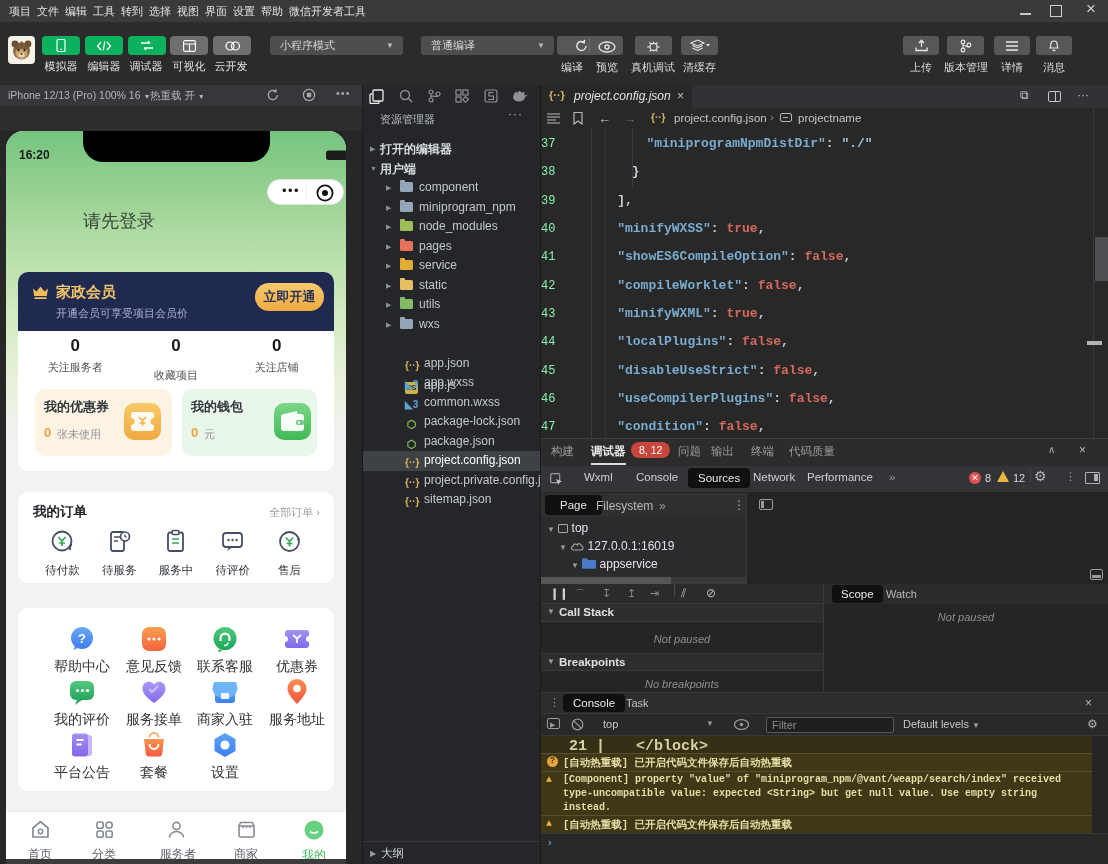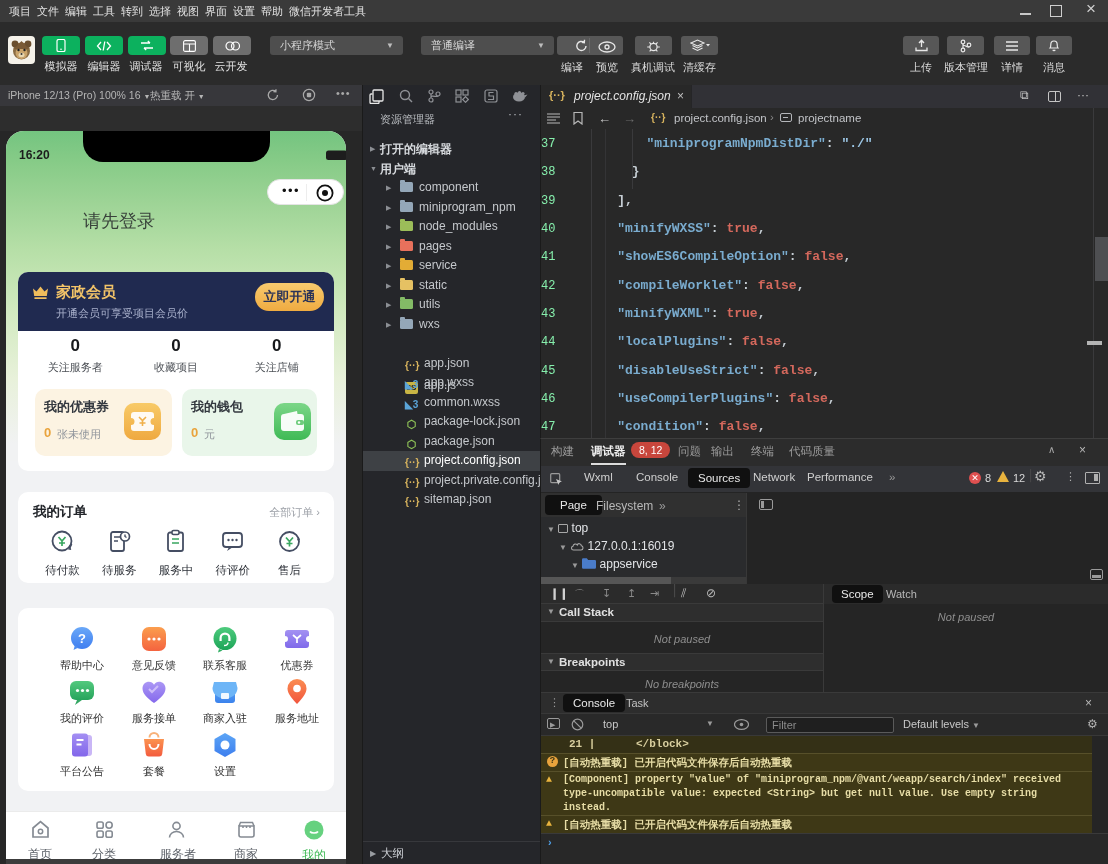--- a/index.html
+++ b/index.html
@@ -30,21 +30,21 @@
 #pgrad{position:absolute;left:0;top:0;width:340px;height:330px;background:linear-gradient(180deg,#74c480 0%,#86cb87 9%,#9cd395 21%,#b6dfa7 36%,#d2eac0 55%,#e8f1da 75%,#f1f2f3 95%);}
 #notch{position:absolute;left:77px;top:0;width:187px;height:31px;background:#000;border-radius:0 0 20px 20px;}
 .stat{position:absolute;top:17px;color:#1d1d1d;font-size:12px;font-weight:bold;}
 #capsule{position:absolute;left:261px;top:48px;width:77px;height:26px;background:#fff;border-radius:13px;border:1px solid #e4e4e4;}
 #login{position:absolute;left:77px;top:78px;color:#39423b;font-size:18px;font-weight:500;}
 
 #mcard{position:absolute;left:12px;top:141px;width:316px;height:199px;background:#fff;border-radius:10px;}
 #mhead{position:absolute;left:0;top:0;width:316px;height:59px;background:#202a50;border-radius:10px 10px 0 0;}
 
 .pcard{position:absolute;background:#fff;border-radius:10px;}
-.icolabel{position:absolute;font-size:11px;color:#333;text-align:center;white-space:nowrap;}
+.icolabel{position:absolute;font-size:14px;color:#333;text-align:center;white-space:nowrap;}
 .olab{font-size:11.5px;color:#2d3138;margin-top:4px;}
 .gi{position:absolute;width:28px;height:28px;}
 .tab5{position:absolute;top:7px;width:32px;text-align:center;}
 .t5l{font-size:12px;color:#5a5f66;margin-top:2px;white-space:nowrap;}
 
 #explorer{position:absolute;left:362px;top:85px;width:178px;height:779px;background:#25262a;border-left:1px solid #1a1a1a;}
 .xicon{position:absolute;top:4px;}
 #xtitle{position:absolute;left:17px;top:27px;font-size:11px;color:#b9bcc0;}
 .trow{position:absolute;left:0;width:178px;height:19.5px;font-size:12px;color:#c5c8cc;white-space:nowrap;overflow:hidden;}
 .trow .ar{position:absolute;font-size:7px;color:#8b8e93;top:6px;}
@@ -239,21 +239,21 @@
         <div style="position:absolute;left:237px;top:11px;width:69px;height:28px;background:linear-gradient(180deg,#f7ca6e,#efab41);border-radius:14px;color:#2a3358;font-size:13px;font-weight:bold;text-align:center;line-height:28px;">立即开通</div>
       </div>
 
       <div style="position:absolute;left:7px;top:64px;width:302px;display:flex;text-align:center;">
         <div style="flex:1;">
             <div style="font-size:17px;font-weight:bold;color:#17191c;">0</div>
             <div style="font-size:11px;color:#4b4f55;margin-top:4px;">关注服务者</div>
           </div>
         <div style="flex:1;">
             <div style="font-size:17px;font-weight:bold;color:#17191c;">0</div>
-            <div style="font-size:11px;color:#4b4f55;margin-top:4px;">收藏项目</div>
+            <div style="font-size:11px;color:#4b4f55;margin-top:12px;">收藏项目</div>
           </div>
         <div style="flex:1;">
             <div style="font-size:17px;font-weight:bold;color:#17191c;">0</div>
             <div style="font-size:11px;color:#4b4f55;margin-top:4px;">关注店铺</div>
           </div>
       </div>
 
       <div style="position:absolute;left:17px;top:117px;width:137px;height:67px;background:#fcf3e2;border-radius:10px;">
         <span style="position:absolute;left:9px;top:9px;font-size:13px;font-weight:bold;color:#33383f;">我的优惠券</span>
         <span style="position:absolute;left:9px;top:36px;font-size:13px;font-weight:bold;color:#e9a33c;">0</span>
@@ -800,21 +800,21 @@
     <span style="position:absolute;left:165px;top:5px;color:#9a9a9a;font-size:8px;">▼</span>
     <svg style="position:absolute;left:193px;top:5px;" width="15" height="11" viewBox="0 0 15 11">
         <ellipse cx="7.5" cy="5.5" rx="7" ry="4.8" fill="none" stroke="#9a9a9a" stroke-width="1.2"></ellipse>
         <circle cx="7.5" cy="5.5" r="1.8" fill="#9a9a9a"></circle>
       </svg>
     <span style="position:absolute;left:225px;top:3px;width:128px;height:16px;background:#1f1f1f;border:1px solid #5a5a5a;border-radius:2px;color:#8a8a8a;font-size:11px;padding:1px 5px;">Filter</span>
     <span style="position:absolute;left:362px;top:4px;color:#c8c8c8;">Default levels <span style="font-size:8px;color:#9a9a9a;">▼</span></span>
     <span style="position:absolute;left:546px;top:3px;color:#b0b0b0;font-size:12px;">⚙</span>
   </div>
 
-  <div style="position:absolute;left:0;top:297px;width:551px;height:17px;background:#343016;color:#d9cf9f;font-family:'Liberation Mono',monospace;font-size:11px;font-weight:bold;">
+  <div style="position:absolute;left:0;top:297px;width:551px;height:17px;background:#343016;color:#d9cf9f;font-family:'Liberation Mono',monospace;font-size:15px;font-weight:bold;">
     <span style="position:absolute;left:28px;top:2px;">21 |</span>
       <span style="position:absolute;left:95px;top:2px;">&lt;/block&gt;</span>
   </div>
   <div style="position:absolute;left:0;top:314px;width:551px;height:18px;background:#3e3816;border-top:1px solid #57502a;color:#e7dda6;font-family:'Liberation Mono',monospace;font-size:10.5px;font-weight:bold;">
     <span style="position:absolute;left:6px;top:2px;width:11px;height:11px;border-radius:6px;background:#e8a33d;color:#3e3816;font-size:9px;text-align:center;line-height:11px;font-weight:bold;">?</span>
     <span style="position:absolute;left:22px;top:2px;">[自动热重载] 已开启代码文件保存后自动热重载</span>
   </div>
   <div style="position:absolute;left:0;top:332px;width:551px;height:44px;background:#3e3816;border-top:1px solid #57502a;color:#e7dda6;font-family:'Liberation Mono',monospace;font-size:10px;font-weight:bold;line-height:14px;">
     <span style="position:absolute;left:5px;top:1px;color:#e8b33e;font-size:10px;">▲</span>
     <div style="position:absolute;left:22px;top:1px;white-space:pre;">[Component] property "value" of "miniprogram_npm/@vant/weapp/search/index" received

